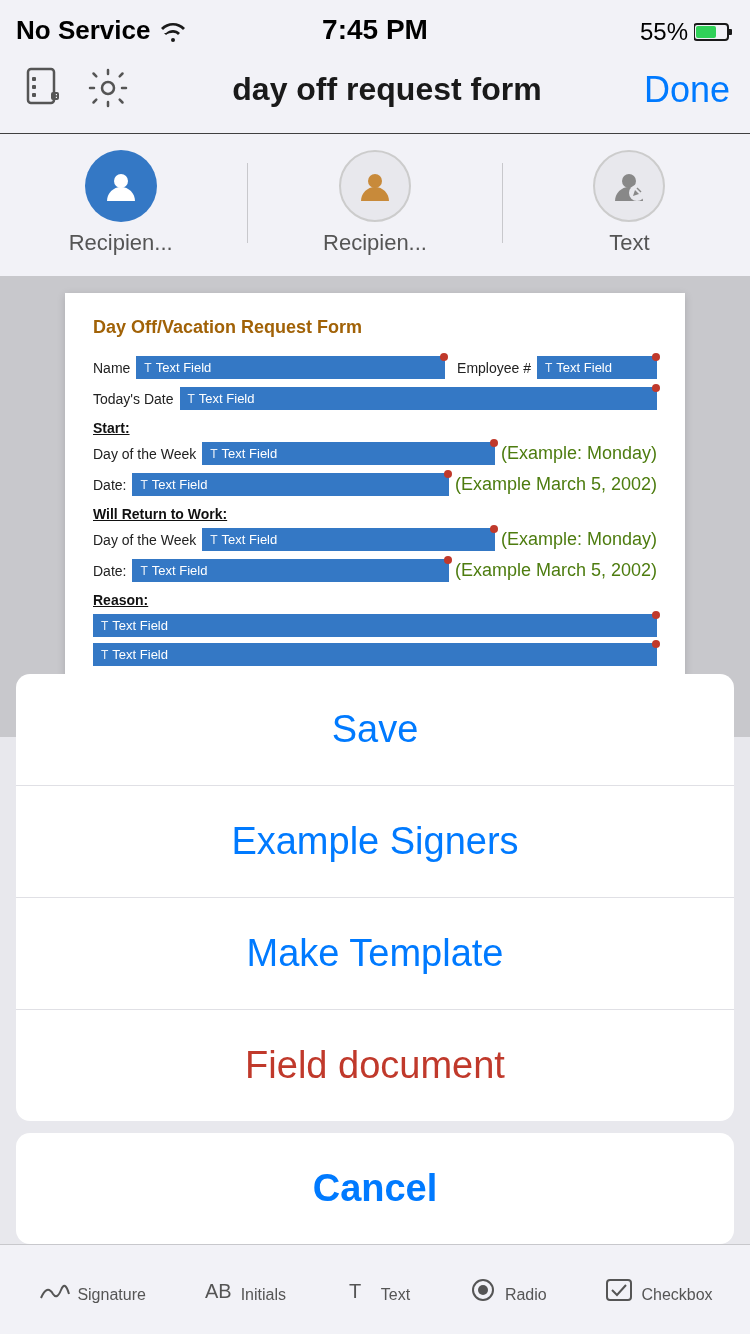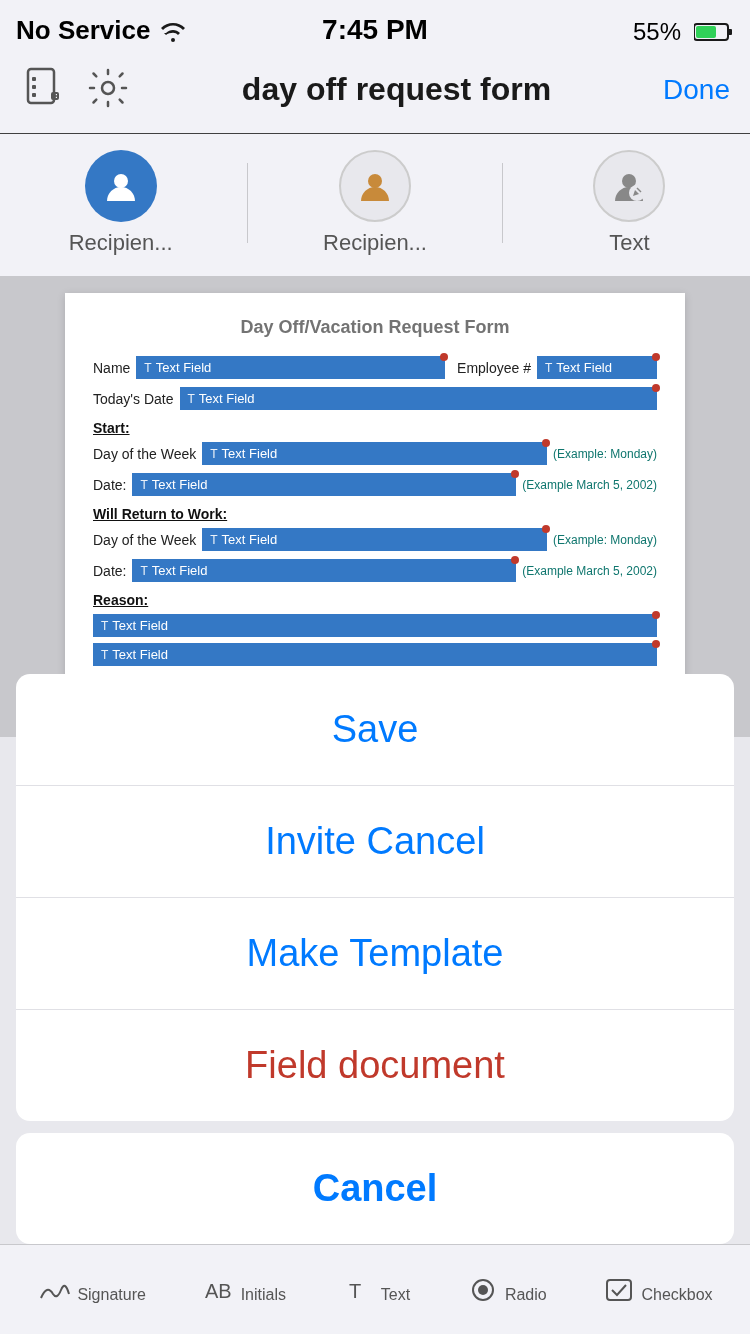--- a/index.html
+++ b/index.html
@@ -33,21 +33,21 @@
     .status-center {
       font-size: 28px;
       font-weight: 600;
       position: absolute;
       left: 50%;
       transform: translateX(-50%);
     }
     .status-right {
       display: flex;
       align-items: center;
-      gap: 13px;
+      gap: 6px;
       font-size: 24px;
       font-weight: 500;
     }
 
     
     .nav-bar {
       width: 750px;
       height: 88px;
       background: #f2f2f7;
       display: flex;
@@ -60,21 +60,21 @@
       display: flex;
       align-items: center;
       gap: 20px;
     }
     .nav-title {
       font-size: 32px;
       font-weight: 600;
       color: #1a1a1a;
     }
     .nav-done {
-      font-size: 28px;
+      font-size: 36px;
       font-weight: 400;
       color: #007aff;
     }
 
     
     .tab-row {
       width: 750px;
       background: #f2f2f7;
       display: flex;
       align-items: center;
@@ -124,25 +124,25 @@
     }
     .doc-paper {
       width: 620px;
       background: #fff;
       padding: 24px 28px;
       margin-top: 16px;
       box-shadow: 0 2px 8px rgba(0,0,0,0.15);
       position: relative;
     }
     .doc-title {
-      text-align: center;
+      text-align: left;
       font-size: 18px;
       font-weight: 700;
       margin-bottom: 18px;
-      color: #737373;
+      color: #a16207;
     }
     .doc-row {
       display: flex;
       align-items: center;
       margin-bottom: 8px;
       gap: 6px;
       flex-wrap: nowrap;
     }
     .doc-label {
       font-size: 14px;
@@ -180,22 +180,22 @@
       width: 8px;
       height: 8px;
       background: #c0392b;
       border-radius: 50%;
     }
     .field-icon {
       font-size: 12px;
       opacity: 0.9;
     }
     .doc-note {
-      font-size: 12px;
-      color: #0f766e;
+      font-size: 18px;
+      color: #4d7c0f;
       white-space: nowrap;
       flex-shrink: 0;
     }
     .doc-section-title {
       font-size: 14px;
       font-weight: 700;
       text-decoration: underline;
       margin: 10px 0 6px 0;
       color: #111;
     }
@@ -446,21 +446,21 @@
         <span>Text Field</span>
         <span class="corner-dot"></span>
       </div>
     </div>
   </div>
 </div>
 
 <div class="bottom-sheet">
   <div class="sheet-group">
     <button class="sheet-item blue">Save</button>
-    <button class="sheet-item blue">Invite Cancel</button>
+    <button class="sheet-item blue">Example Signers</button>
     <button class="sheet-item blue">Make Template</button>
     <button class="sheet-item red">Field document</button>
   </div>
   <div class="sheet-cancel">
     <button class="sheet-item blue">Cancel</button>
   </div>
 </div>
 
 <div class="bottom-toolbar">
   <div class="toolbar-item" style="cursor:pointer;">

